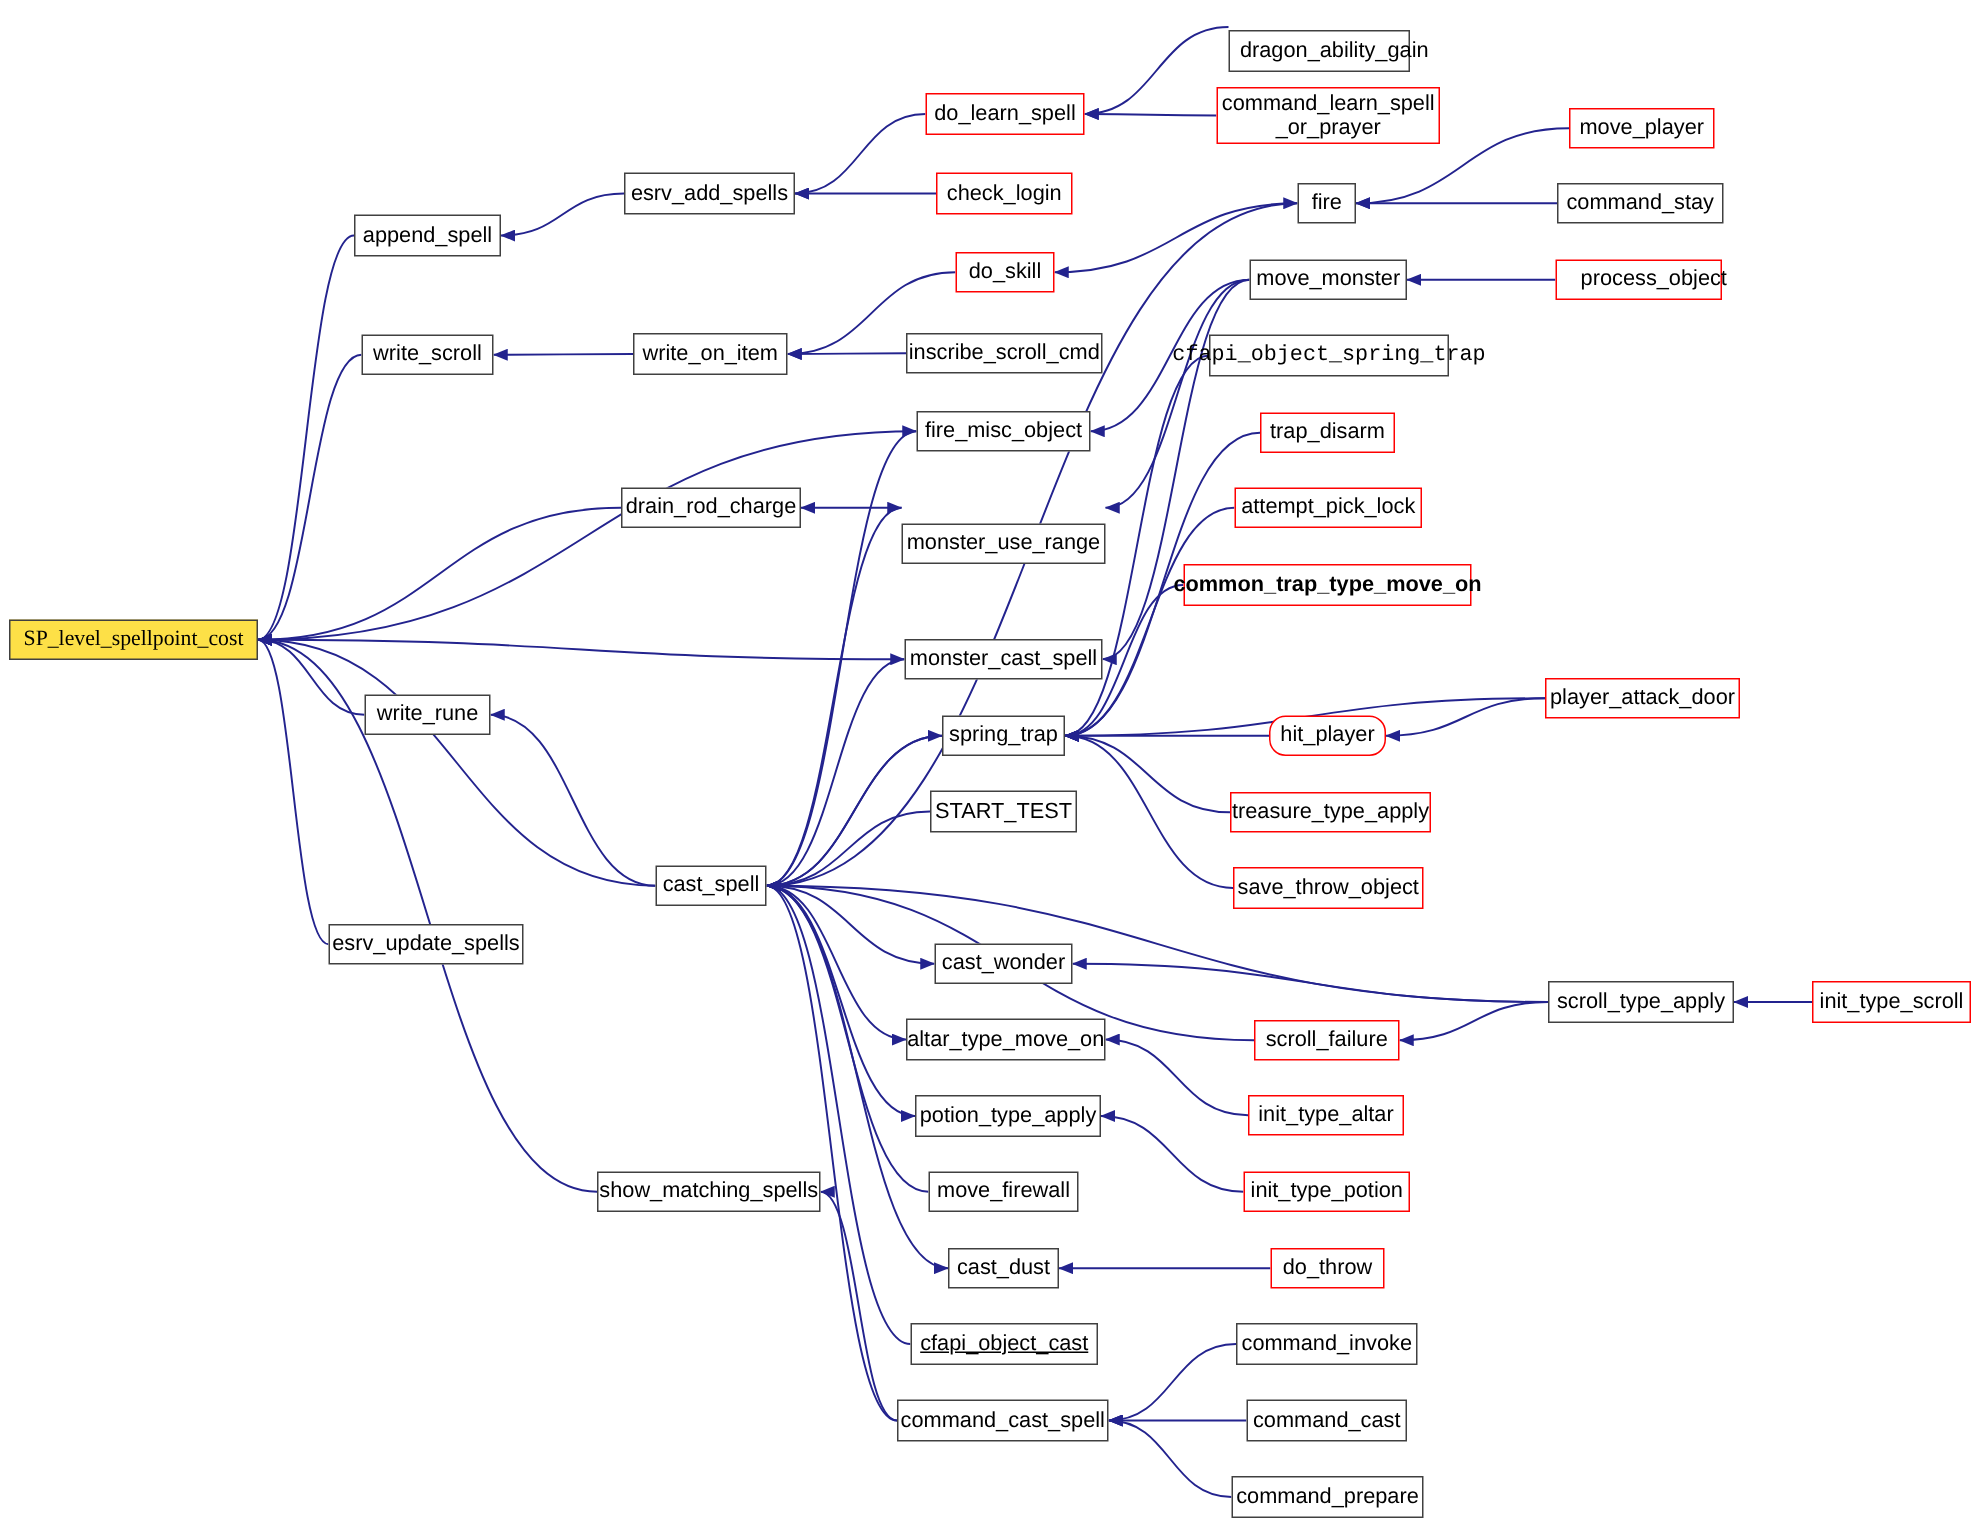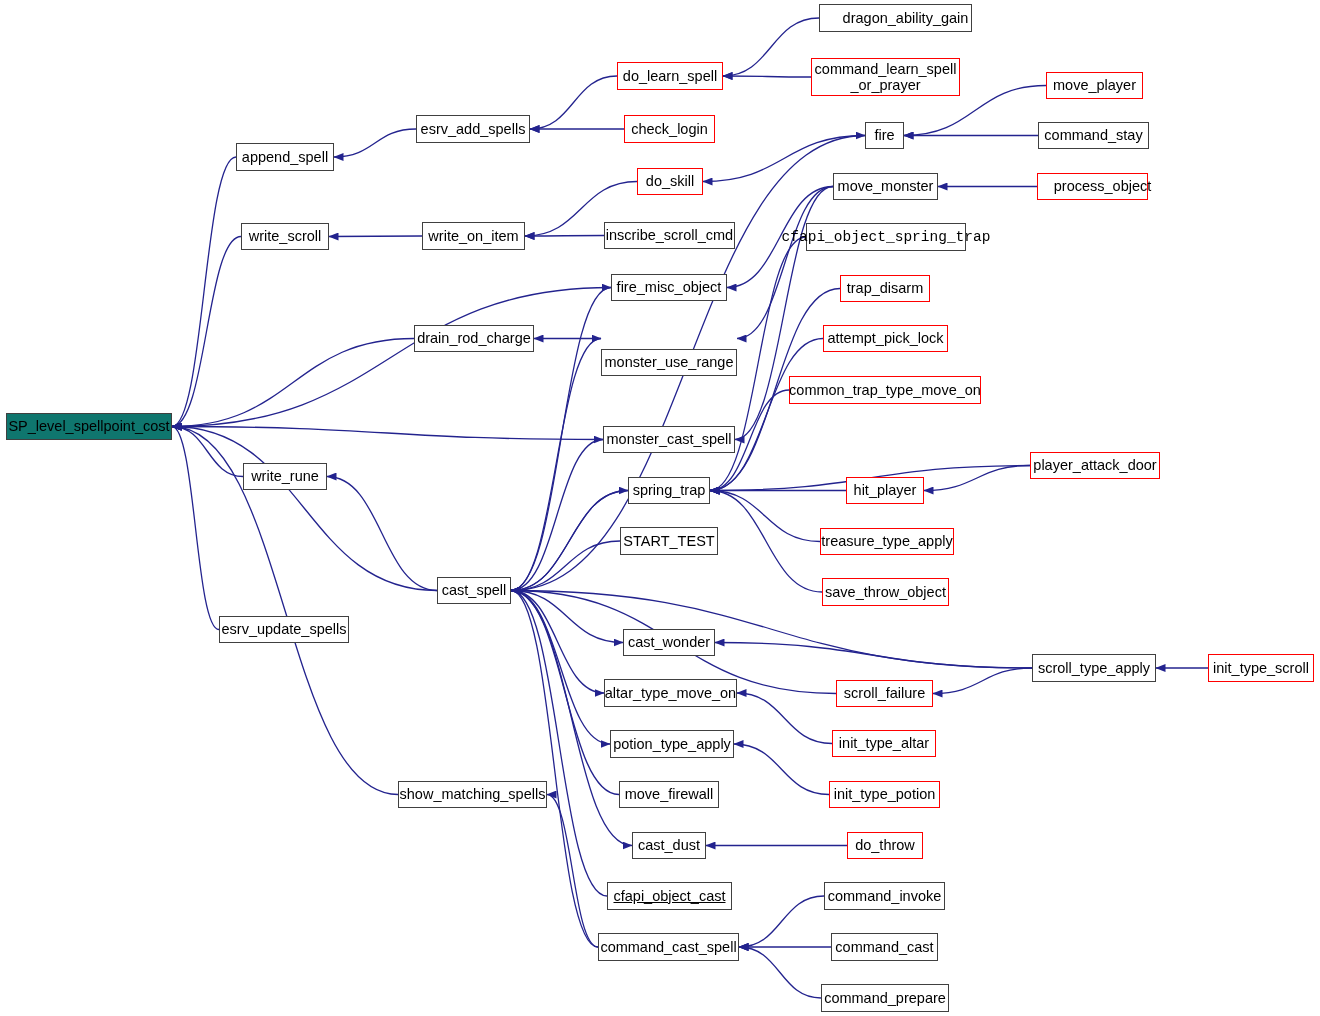--- a/index.html
+++ b/index.html
@@ -4,21 +4,21 @@
 <style>
   html,body{margin:0;padding:0;background:#ffffff;}
   body{font-family:"Liberation Sans",sans-serif;}
   #canvas{position:relative;width:1320px;height:1016px;background:#fff;overflow:hidden;}
   #edges{position:absolute;left:0;top:0;width:1320px;height:1016px;}
   .node{position:absolute;box-sizing:border-box;display:flex;align-items:center;
         justify-content:center;text-align:center;background:#fff;border:1px solid #404040;
         font-size:14.5px;color:#000;line-height:1.12;white-space:pre-line;
         font-family:"Liberation Sans",sans-serif;}
   .node.red{border-color:#ff0000;}
-  .node.cur{background:#0f766e;border-color:#404040;}
+  .node.cur{background:#fde047;border-color:#404040;font-family:Liberation Serif, serif;}
   .node .lbl{pointer-events:none;}
 </style>
 </head>
 <body>
 
 <div id="canvas">
   <svg id="edges" viewBox="0 0 1320 1016" xmlns="http://www.w3.org/2000/svg">
     <defs>
       <marker id="ah" markerWidth="10" markerHeight="8" refX="9.5" refY="4" orient="auto" markerUnits="userSpaceOnUse">
         <path d="M0,0 L10,4 L0,8 z" fill="#23238e"></path>
@@ -108,30 +108,30 @@
       <div class="node" style="left: 603px; top: 426px; width: 132px; height: 27px;"><span class="lbl">monster_cast_spell</span></div>
       <div class="node" style="left: 628px; top: 477px; width: 82px; height: 27px;"><span class="lbl">spring_trap</span></div>
       <div class="node" style="left: 620px; top: 527px; width: 98px; height: 28px;"><span class="lbl">START_TEST</span></div>
       <div class="node" style="left: 623px; top: 629px; width: 92px; height: 27px;"><span class="lbl">cast_wonder</span></div>
       <div class="node" style="left: 604px; top: 679px; width: 133px; height: 28px;"><span class="lbl">altar_type_move_on</span></div>
       <div class="node" style="left: 610px; top: 730px; width: 124px; height: 28px;"><span class="lbl">potion_type_apply</span></div>
       <div class="node" style="left: 619px; top: 781px; width: 100px; height: 27px;"><span class="lbl">move_firewall</span></div>
       <div class="node" style="left: 632px; top: 832px; width: 74px; height: 27px;"><span class="lbl">cast_dust</span></div>
       <div class="node" style="left: 607px; top: 882px; width: 125px; height: 28px; text-decoration: underline;"><span class="lbl">cfapi_object_cast</span></div>
       <div class="node" style="left: 598px; top: 933px; width: 141px; height: 28px;"><span class="lbl">command_cast_spell</span></div>
-      <div class="node" style="left: 819px; top: 4px; width: 153px; height: 28px; padding-left: 20px;"><span class="lbl">dragon_ability_gain</span></div>
+      <div class="node" style="left: 819px; top: 20px; width: 121px; height: 28px; padding-left: 20px;"><span class="lbl">dragon_ability_gain</span></div>
       <div class="node red" style="left: 811px; top: 58px; width: 149px; height: 38px;"><span class="lbl">command_learn_spell
 _or_prayer</span></div>
       <div class="node" style="left: 865px; top: 122px; width: 39px; height: 27px;"><span class="lbl">fire</span></div>
       <div class="node" style="left: 833px; top: 173px; width: 105px; height: 27px;"><span class="lbl">move_monster</span></div>
       <div class="node" style="left: 806px; top: 223px; width: 160px; height: 28px; font-family: Liberation Mono, monospace;"><span class="lbl">cfapi_object_spring_trap</span></div>
       <div class="node red" style="left: 840px; top: 275px; width: 90px; height: 27px;"><span class="lbl">trap_disarm</span></div>
       <div class="node red" style="left: 823px; top: 325px; width: 125px; height: 27px;"><span class="lbl">attempt_pick_lock</span></div>
-      <div class="node red" style="left: 789px; top: 376px; width: 192px; height: 28px;"><span class="lbl">common_trap_type_move_on</span></div>
-      <div class="node red" style="left: 846px; top: 477px; width: 78px; height: 27px;"><span class="lbl">hit_player</span></div>
+      <div class="node red" style="left: 789px; top: 376px; width: 192px; height: 28px; font-weight: bold;"><span class="lbl">common_trap_type_move_on</span></div>
+      <div class="node red" style="left: 846px; top: 477px; width: 78px; height: 27px; border-radius: 11px;"><span class="lbl">hit_player</span></div>
       <div class="node red" style="left: 820px; top: 528px; width: 134px; height: 27px; text-align: center;"><span class="lbl">treasure_type_apply</span></div>
       <div class="node red" style="left: 822px; top: 578px; width: 127px; height: 28px;"><span class="lbl">save_throw_object</span></div>
       <div class="node red" style="left: 836px; top: 680px; width: 97px; height: 27px;"><span class="lbl">scroll_failure</span></div>
       <div class="node red" style="left: 832px; top: 730px; width: 104px; height: 27px;"><span class="lbl">init_type_altar</span></div>
       <div class="node red" style="left: 829px; top: 781px; width: 111px; height: 27px;"><span class="lbl">init_type_potion</span></div>
       <div class="node red" style="left: 847px; top: 832px; width: 76px; height: 27px;"><span class="lbl">do_throw</span></div>
       <div class="node" style="left: 824px; top: 882px; width: 121px; height: 28px;"><span class="lbl">command_invoke</span></div>
       <div class="node" style="left: 831px; top: 933px; width: 107px; height: 28px;"><span class="lbl">command_cast</span></div>
       <div class="node" style="left: 821px; top: 984px; width: 128px; height: 28px;"><span class="lbl">command_prepare</span></div>
       <div class="node red" style="left: 1046px; top: 72px; width: 97px; height: 27px;"><span class="lbl">move_player</span></div>

